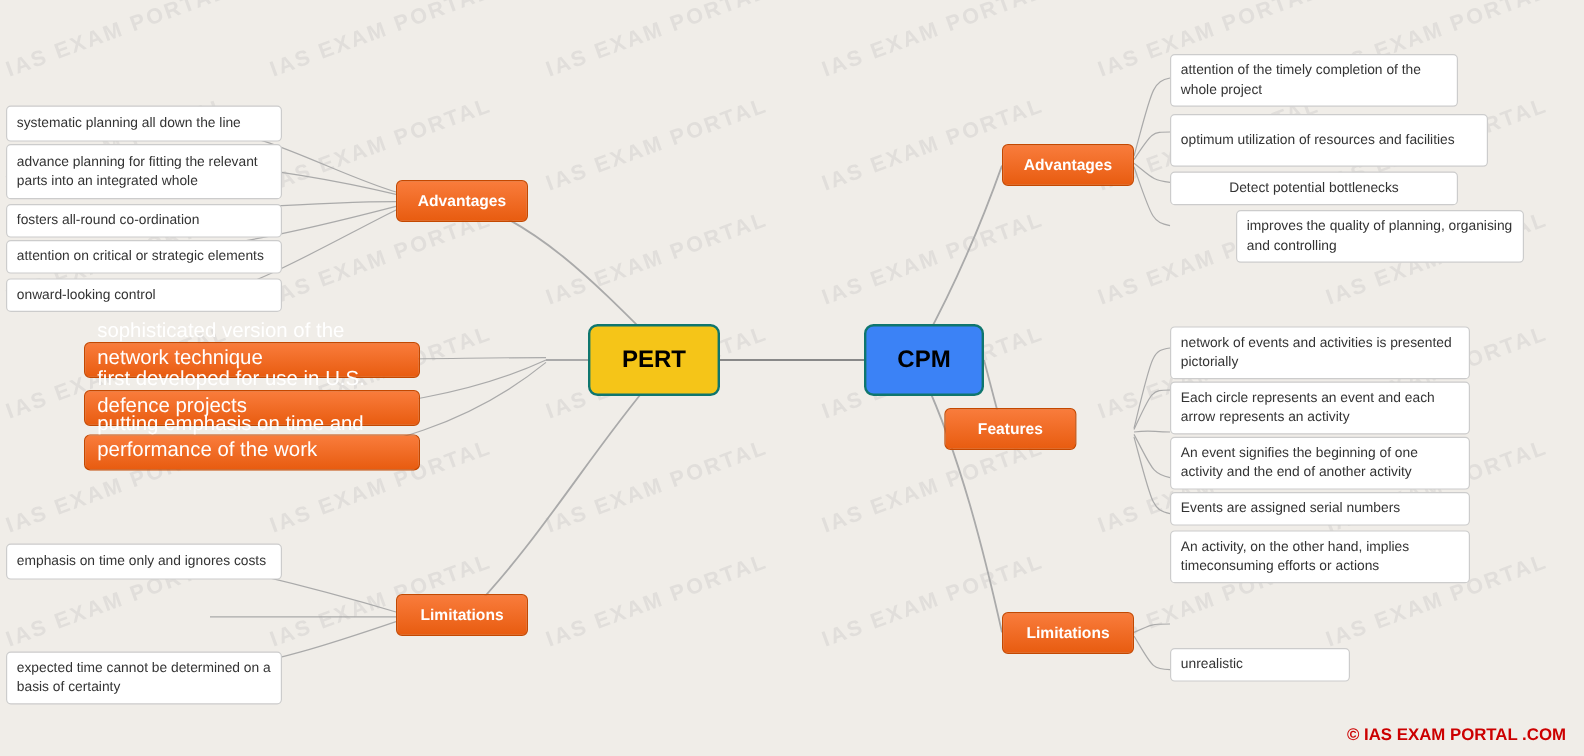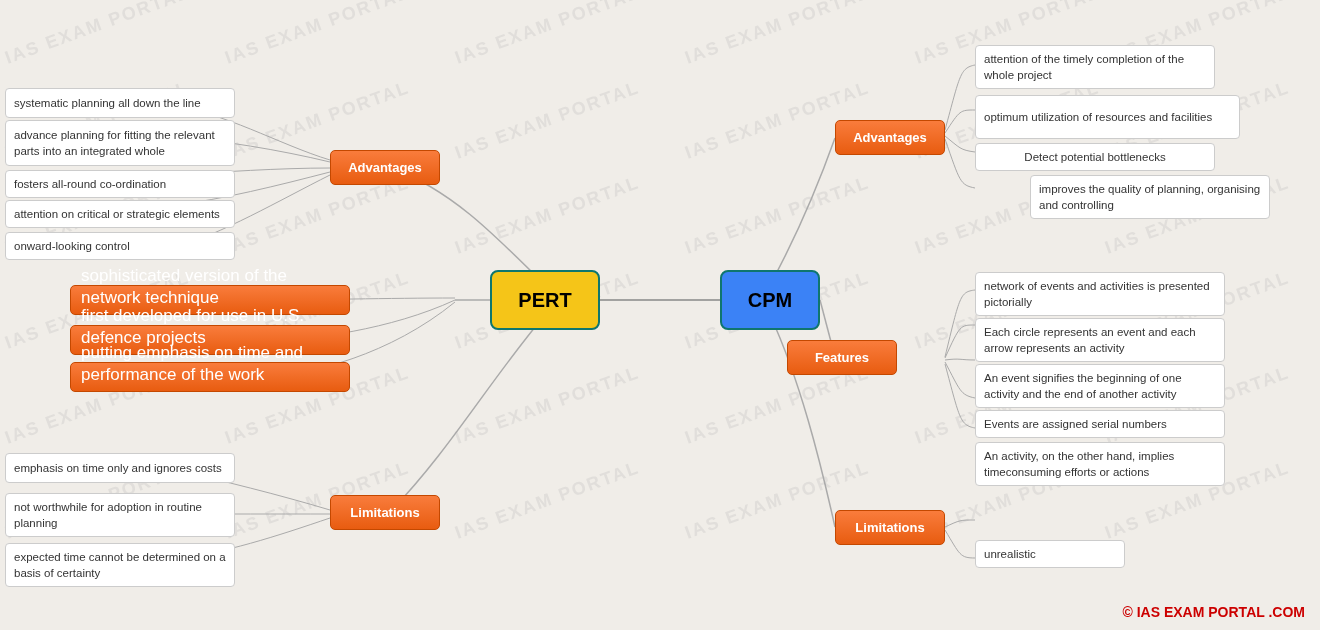--- a/index.html
+++ b/index.html
@@ -250,23 +250,20 @@
     <span>putting emphasis on time and performance of the work</span>
   </div>
 
   <div class="category-node" style="top:495px;left:330px;width:110px;height:35px;">
     <span>Limitations</span>
   </div>
 
   <div class="detail-node" style="top:453px;left:5px;width:230px;height:30px;">
     <span>emphasis on time only and ignores costs</span>
   </div>
-  <div class="detail-node" style="top:493px;left:5px;width:230px;height:44px;">
-    <span>not worthwhile for adoption in routine planning</span>
-  </div>
   <div class="detail-node" style="top:543px;left:5px;width:230px;height:44px;">
     <span>expected time cannot be determined on a basis of certainty</span>
   </div>
 
   <div class="category-node" style="top:120px;left:835px;width:110px;height:35px;">
     <span>Advantages</span>
   </div>
 
   <div class="detail-node" style="top:45px;left:975px;width:240px;height:44px;">
     <span>attention of the timely completion of the whole project</span>

